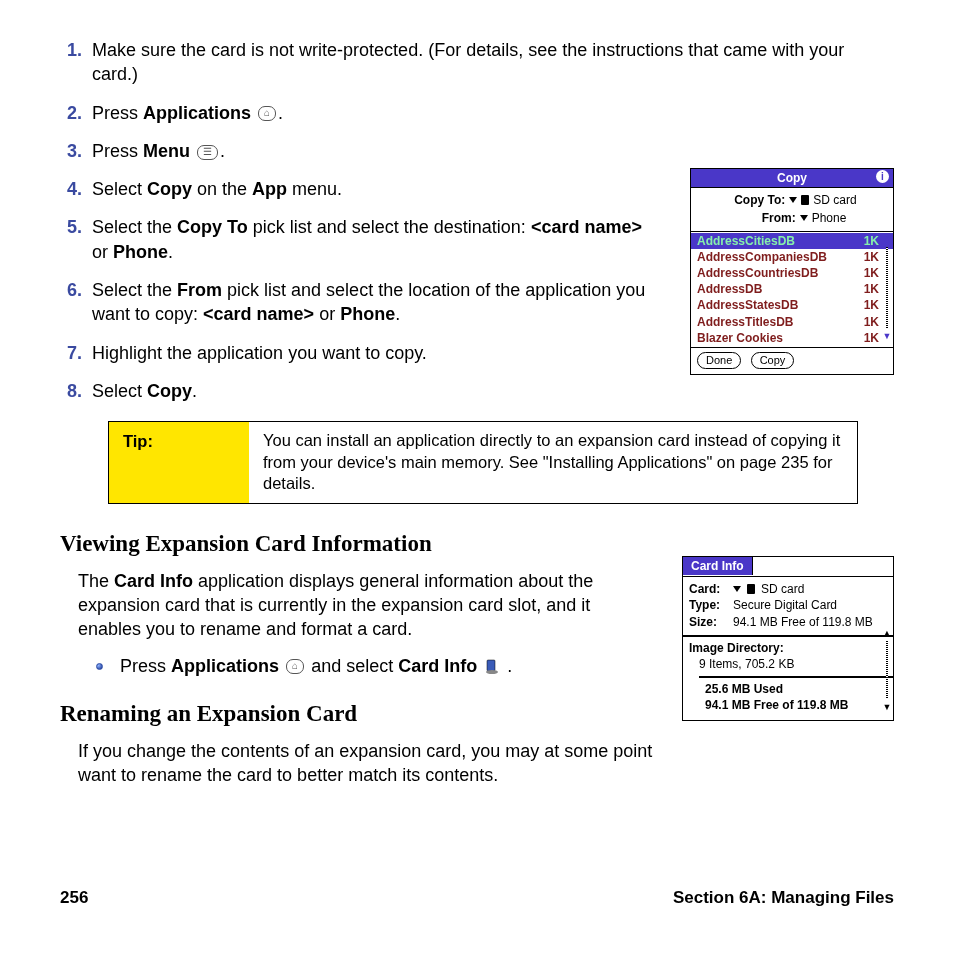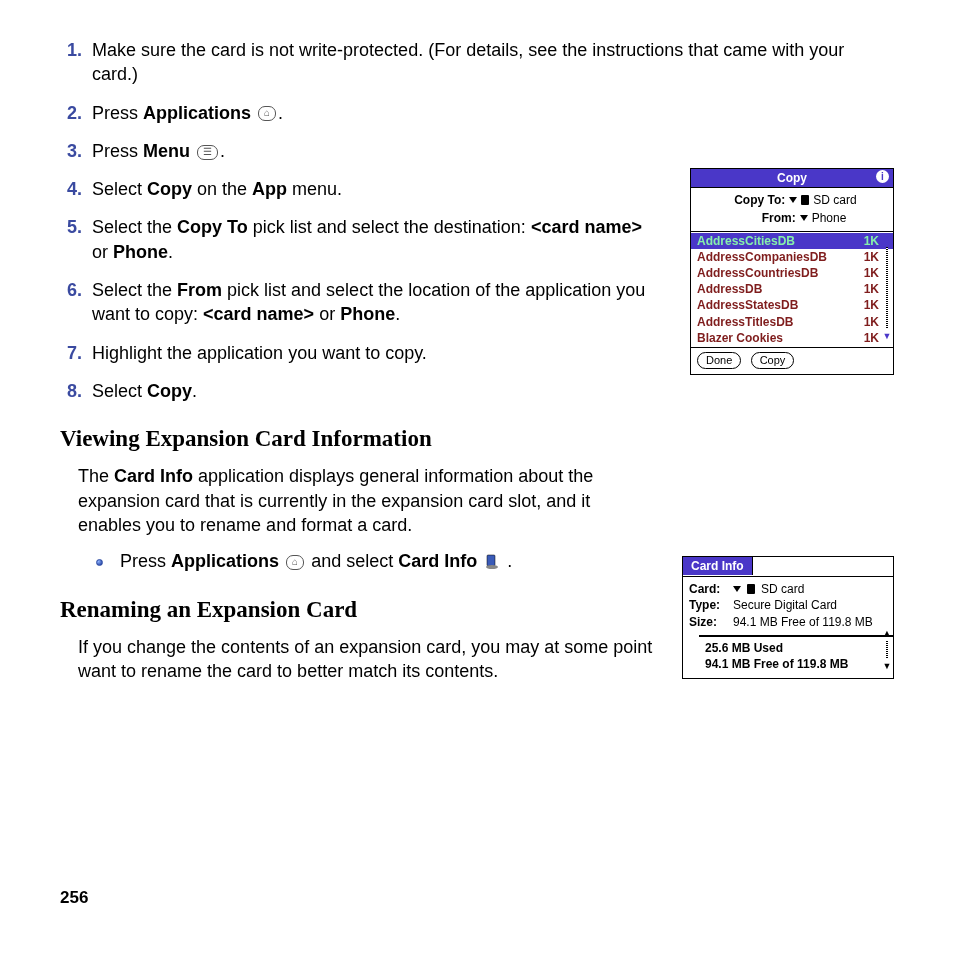--- a/index.html
+++ b/index.html
@@ -303,20 +303,24 @@
       </li>
 
     <li>
         <span class="num">8.</span>
         <span class="body">
           <span>Select </span><b>Copy</b><span>.</span>
         </span>
       </li>
   </ol>
 
+  <div class="tipbox">
+    <div class="tip-label">Tip:</div>
+    <div class="tip-body">You can install an application directly to an expansion card instead of copying it from your device's main memory. See "Installing Applications" on page 235 for details.</div>
+  </div>
 
   <h2>Viewing Expansion Card Information</h2>
 
   <p class="para narrow">
     <span>The </span><b>Card Info</b><span> application displays general information about the expansion card that is currently in the expansion card slot, and it enables you to rename and format a card.</span>
   </p>
 
   <p class="bullet-line">
     <span class="dot"></span>
     <span>Press </span><b>Applications</b>
@@ -411,26 +415,31 @@
       </div>
     <div class="row">
         <span class="lbl">Type:</span>
       <span class="val">Secure Digital Card</span>
       </div>
     <div class="row">
         <span class="lbl">Size:</span>
       <span class="val">94.1 MB Free of 119.8 MB</span>
       </div>
   </div>
+  <div class="sect">
+    <div class="title">Image Directory:</div>
+    <div class="sub">9 Items, 705.2 KB</div>
+  </div>
   <div class="usage">
     <div>25.6 MB Used</div>
     <div>94.1 MB Free of 119.8 MB</div>
   </div>
   <div class="scroll">
     <span class="arr">▲</span>
     <span class="track"></span>
     <span class="arr">▼</span>
   </div>
 </div>
 
 <div class="footer">
   <span>256</span>
+  <span>Section 6A: Managing Files</span>
 </div>
 
 </body></html>

